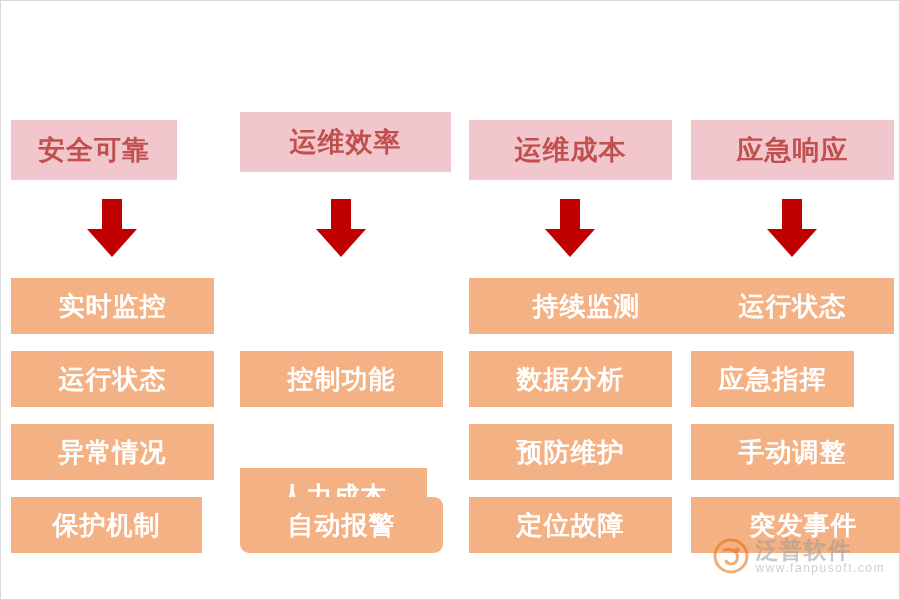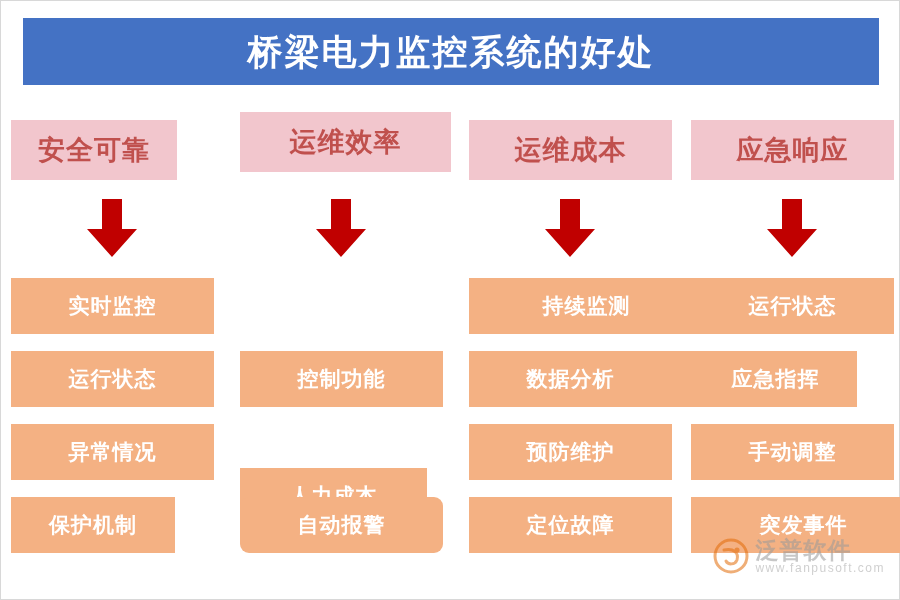--- a/index.html
+++ b/index.html
@@ -65,21 +65,21 @@
   .item-box {
     position: absolute;
     height: 56px;
     background: #f4b183;
     display: flex;
     align-items: center;
     justify-content: center;
   }
   .item-box .label {
     color: #ffffff;
-    font-size: 21px;
+    font-size: 26px;
     font-weight: bold;
     letter-spacing: 1px;
   }
   
   .logo {
     position: absolute;
     right: 14px;
     bottom: 24px;
     display: flex;
     align-items: flex-start;
@@ -106,42 +106,39 @@
     color: #a9a9a9;
     font-size: 12px;
     letter-spacing: 1.5px;
   }
 </style>
 </head>
 <body>
 
 <div class="page">
 
-  <div class="title-banner">
-    <span class="title-text">桥梁电力监控系统的好处</span>
-  </div>
 
   <div class="header-box" style="left:10px; top:119px; width:166px;">
     <span class="label">安全可靠</span>
   </div>
   <div class="arrow" style="left:84px; top:198px;">
     <svg width="54" height="60" viewBox="0 0 54 60" xmlns="http://www.w3.org/2000/svg">
       <polygon points="17,0 37,0 37,30 52,30 27,58 2,30 17,30" fill="#c00000"></polygon>
     </svg>
   </div>
   <div class="item-box" style="left:10px; top:277px; width:203px;">
     <span class="label">实时监控</span>
   </div>
   <div class="item-box" style="left:10px; top:350px; width:203px;">
     <span class="label">运行状态</span>
   </div>
   <div class="item-box" style="left:10px; top:423px; width:203px;">
     <span class="label">异常情况</span>
   </div>
-  <div class="item-box" style="left:10px; top:496px; width:164px;">
+  <div class="item-box" style="left:10px; top:496px; width:191px;">
     <span class="label">保护机制</span>
   </div>
 
   <div class="header-box" style="left:239px; top:111px; width:211px;">
     <span class="label">运维效率</span>
   </div>
   <div class="arrow" style="left:313px; top:198px;">
     <svg width="54" height="60" viewBox="0 0 54 60" xmlns="http://www.w3.org/2000/svg">
       <polygon points="17,0 37,0 37,30 52,30 27,58 2,30 17,30" fill="#c00000"></polygon>
     </svg>
@@ -181,21 +178,21 @@
     <span class="label">应急响应</span>
   </div>
   <div class="arrow" style="left:764px; top:198px;">
     <svg width="54" height="60" viewBox="0 0 54 60" xmlns="http://www.w3.org/2000/svg">
       <polygon points="17,0 37,0 37,30 52,30 27,58 2,30 17,30" fill="#c00000"></polygon>
     </svg>
   </div>
   <div class="item-box" style="left:690px; top:277px; width:203px;">
     <span class="label">运行状态</span>
   </div>
-  <div class="item-box" style="left:660px; top:350px; width:163px;padding-left:33px;">
+  <div class="item-box" style="left:690px; top:350px; width:163px;">
     <span class="label">应急指挥</span>
   </div>
   <div class="item-box" style="left:690px; top:423px; width:203px;">
     <span class="label">手动调整</span>
   </div>
   <div class="item-box" style="left:690px; top:496px; width:225px;">
     <span class="label">突发事件</span>
   </div>
 
   <div class="logo">

